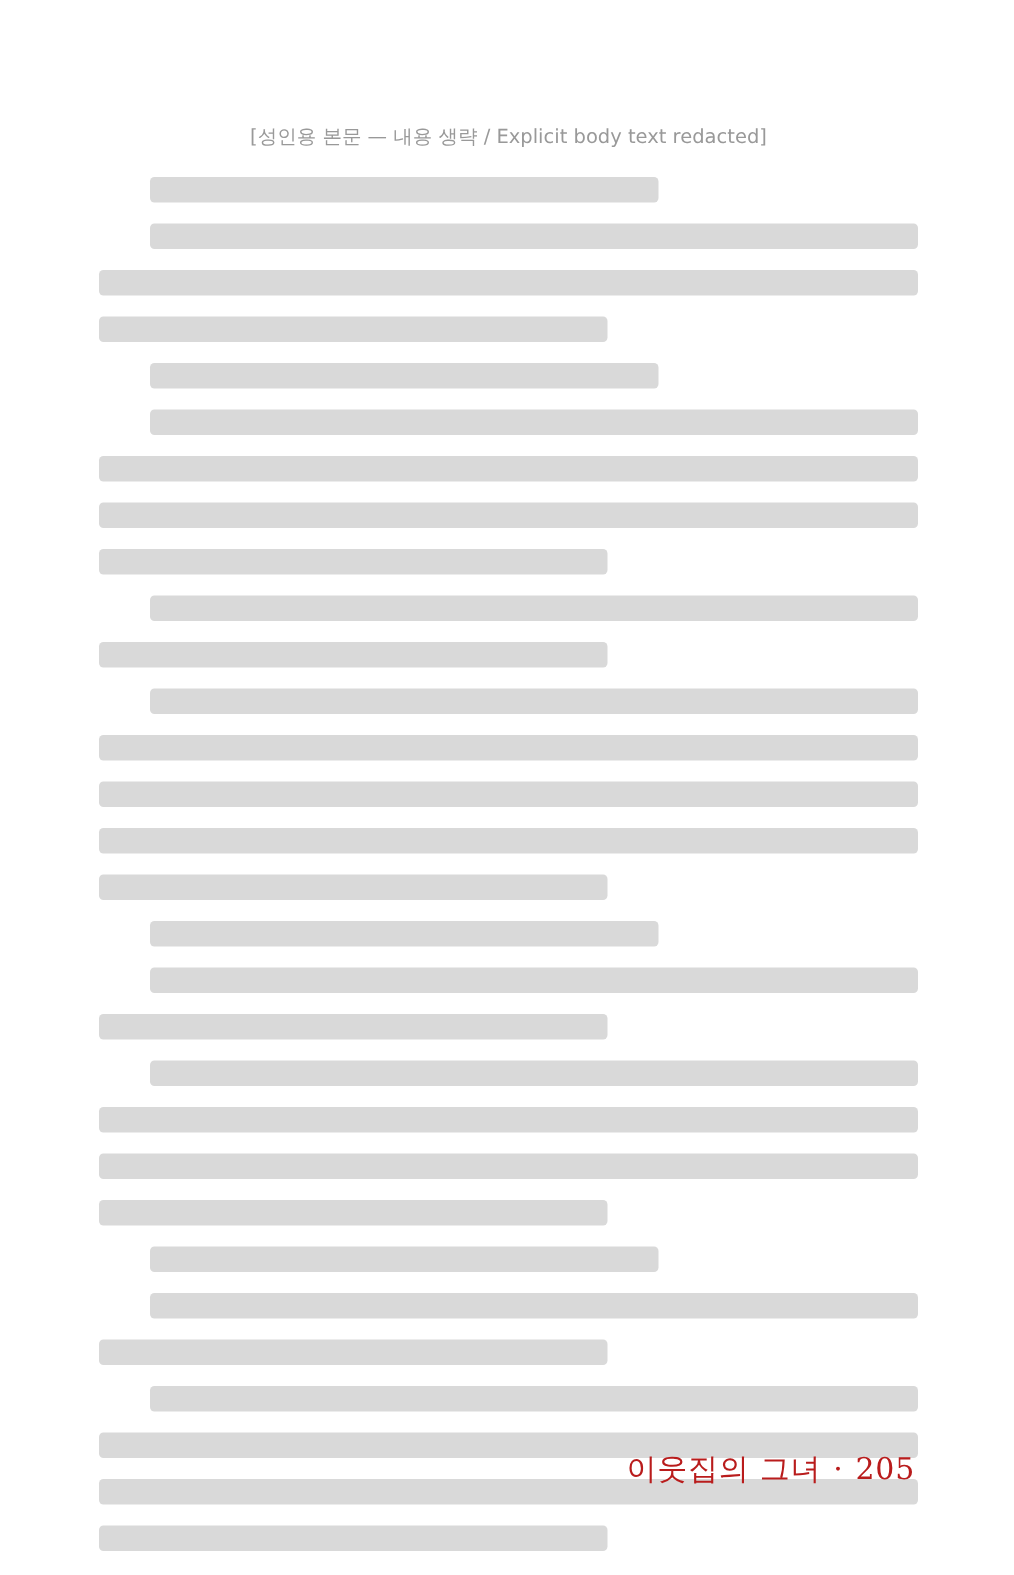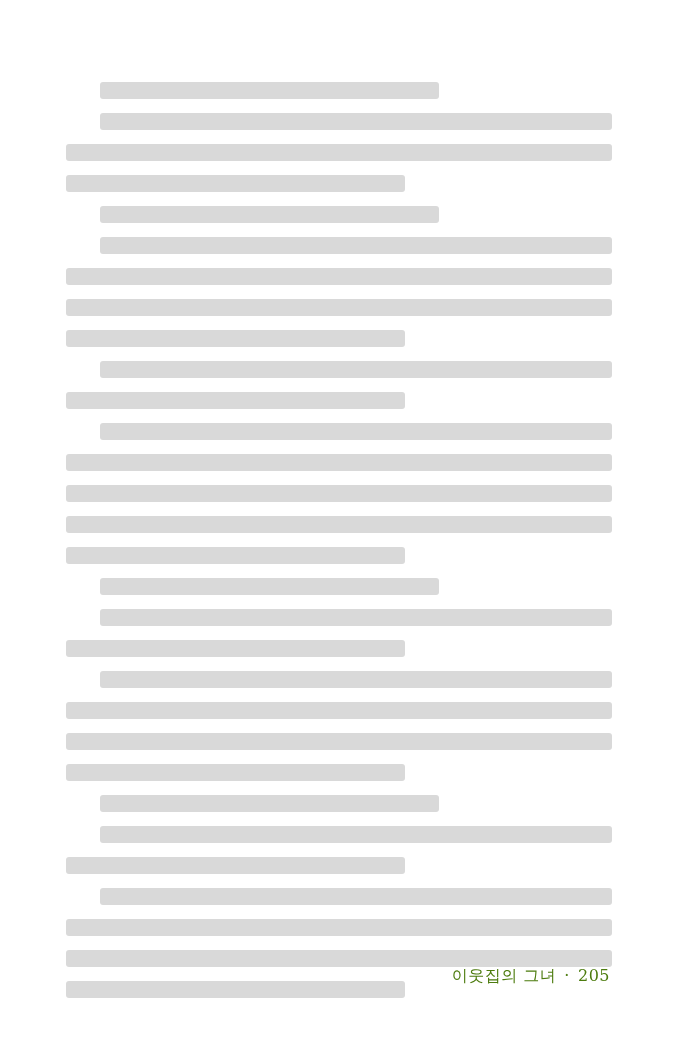--- a/index.html
+++ b/index.html
@@ -40,34 +40,35 @@
   .line.first {
     margin-left: 34px; 
   }
   .line.last-short {
     width: 62%;
   }
   .footer {
     position: absolute;
     right: 66px;
     top: 966px;
-    font-size: 16px;
-    color: #4d7c0f;
+    font-size: 20px;
+    color: #b91c1c;
     letter-spacing: 0.5px;
   }
   .footer .book-title { font-weight: normal; }
   .footer .sep { margin: 0 8px; }
   .footer .page-number { }
 </style>
 </head>
 <body>
 
 <div class="page">
 
   <div class="content">
+    <div class="redaction-notice">[성인용 본문 — 내용 생략 / Explicit body text redacted]</div>
     <div id="paragraphs">
         <div class="paragraph">
           <div class="line first last-short"></div>
         </div>
         <div class="paragraph">
           <div class="line first"></div>
           <div class="line"></div>
           <div class="line last-short"></div>
         </div>
         <div class="paragraph">

